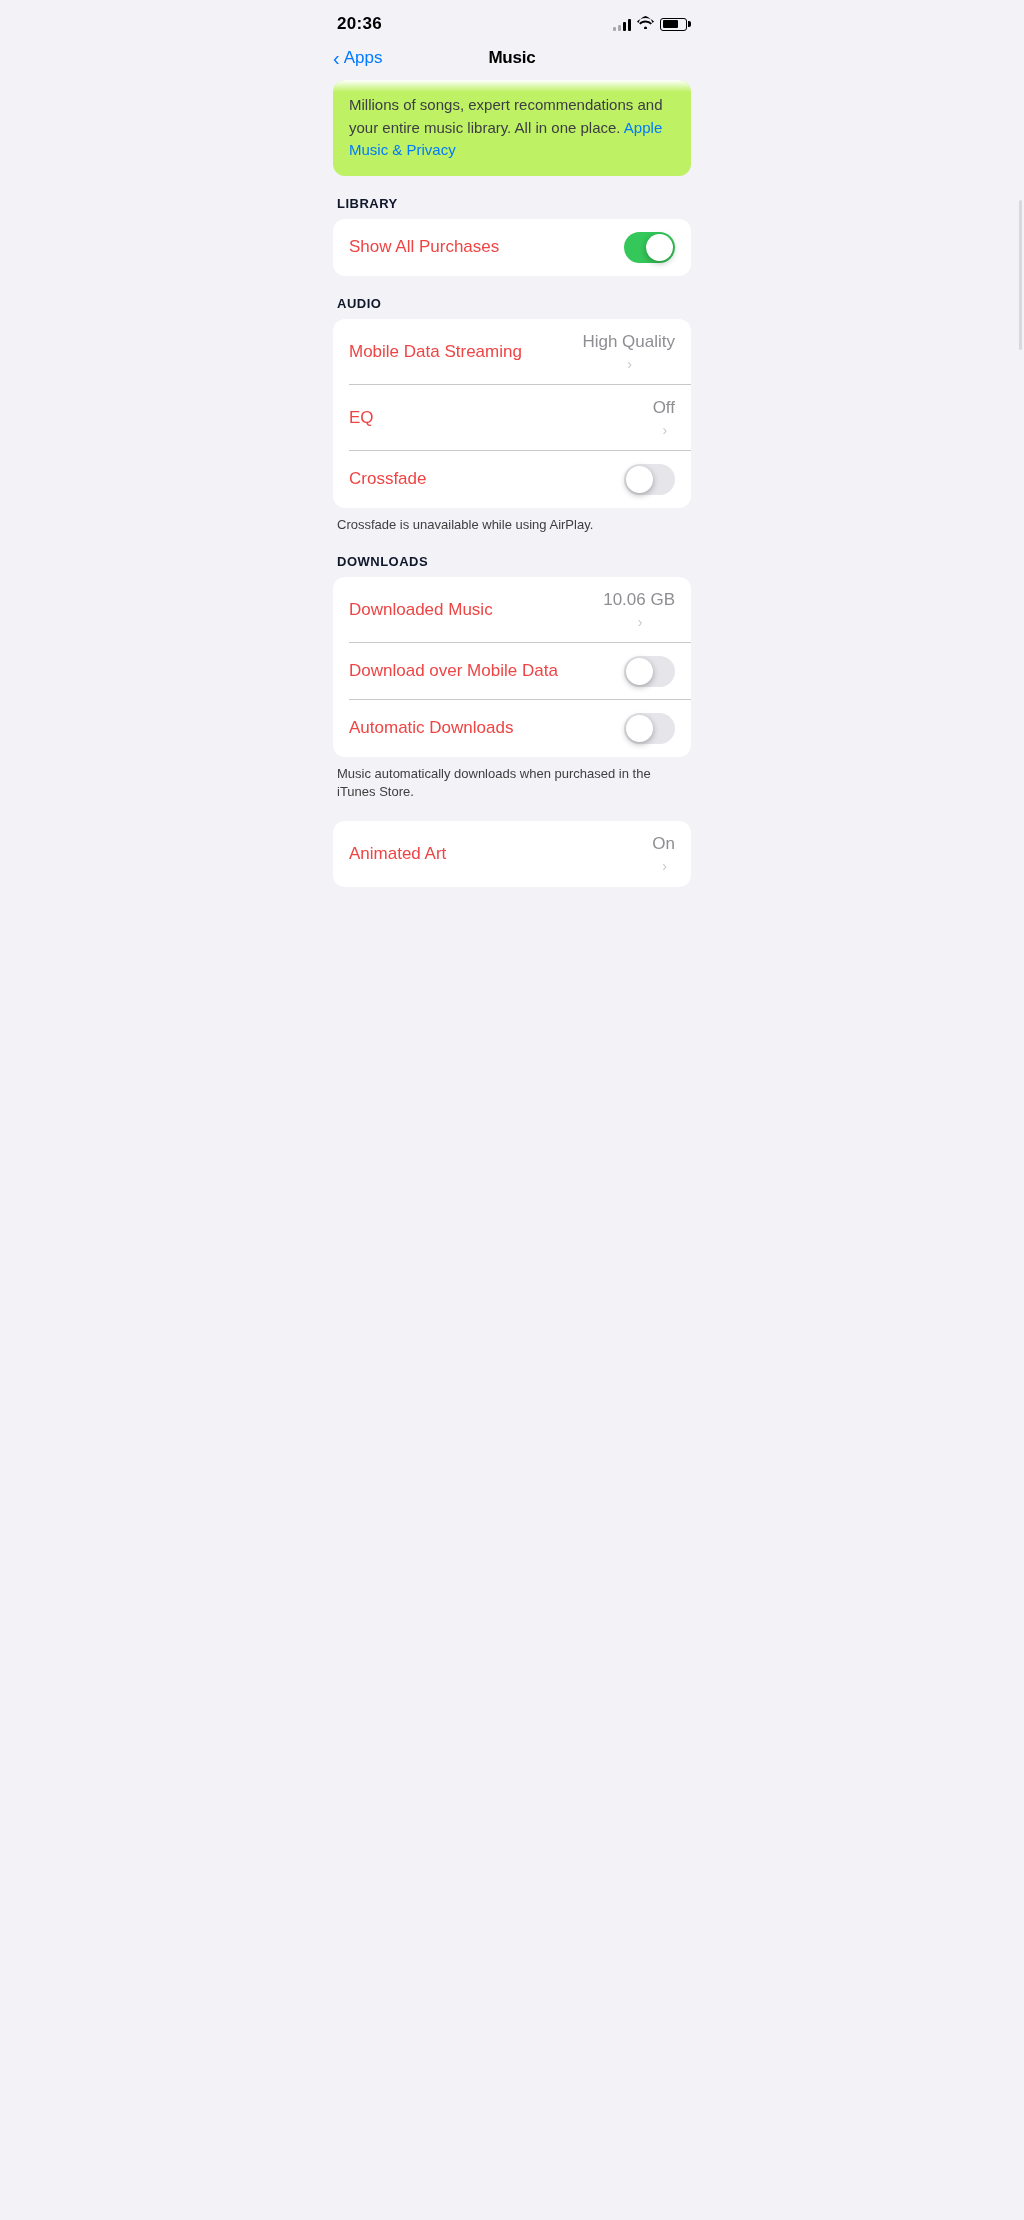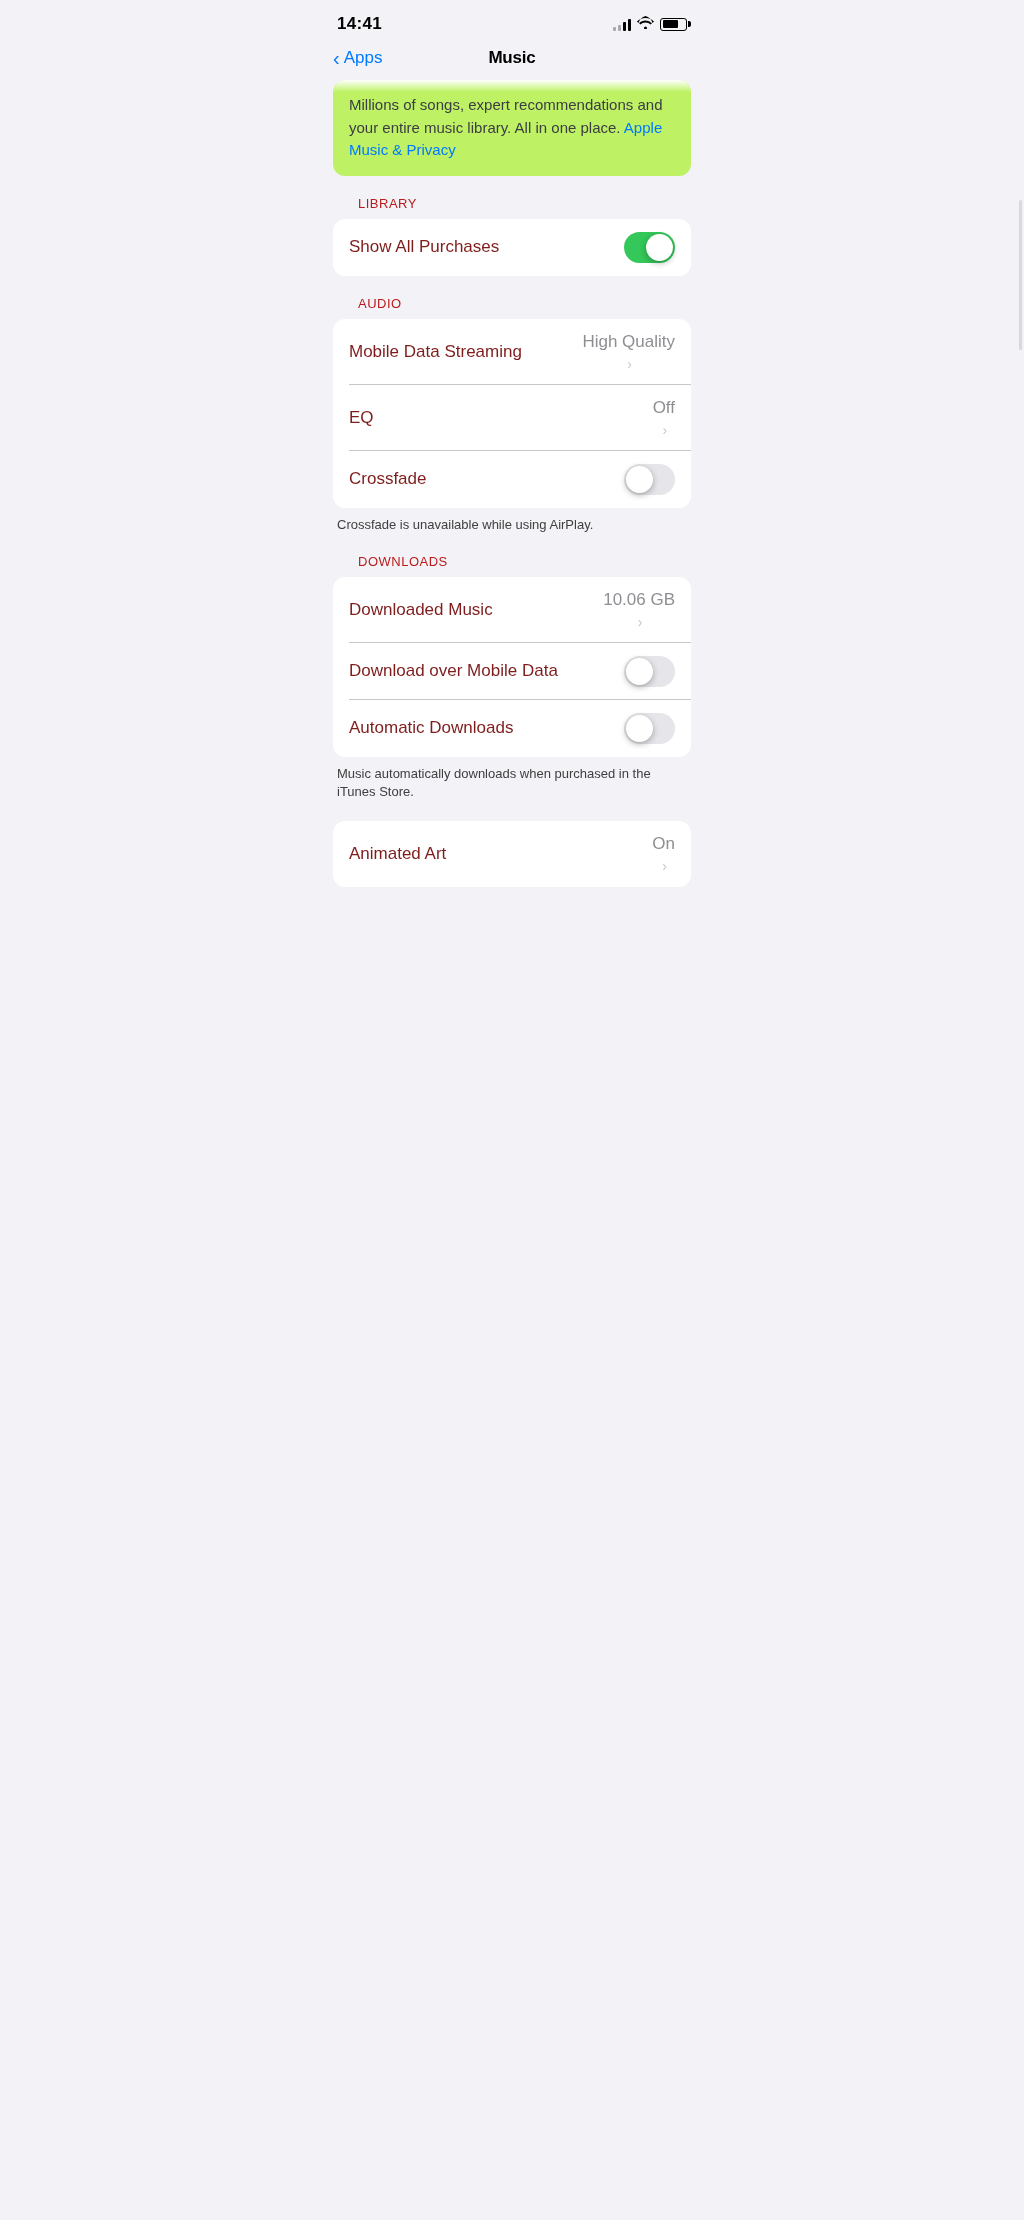--- a/index.html
+++ b/index.html
@@ -142,27 +142,26 @@
       color: #007aff;
       text-decoration: none;
     }
 
     
     .section {
       margin-bottom: 20px;
     }
     .section-label {
       font-size: 13px;
-      font-weight: 400;
-      color: #b91c1c;
+      font-weight: 700;
+      color: #0f172a;
       text-transform: uppercase;
       letter-spacing: 0.5px;
       padding: 0 4px;
       margin-bottom: 8px;
-      margin-left: 21px;
     }
     .section-note {
       font-size: 13px;
       color: #404040;
       padding: 8px 4px 0 4px;
       line-height: 1.4;
     }
 
     
     .card {
@@ -182,21 +181,21 @@
       content: '';
       position: absolute;
       bottom: 0;
       left: 16px;
       right: 0;
       height: 0.5px;
       background: #c8c8cc;
     }
     .card-row-label {
       font-size: 17px;
-      color: #7f1d1d;
+      color: #ef4444;
       font-weight: 400;
     }
     .card-row-right {
       display: flex;
       align-items: center;
       gap: 4px;
       color: #8e8e93;
       font-size: 17px;
       flex-direction: column;
     }
@@ -246,21 +245,21 @@
       width: 3px;
       height: 150px;
       background: rgba(0,0,0,0.1);
       border-radius: 2px;
     }
   </style>
 </head>
 <body>
 
 <div class="status-bar">
-  <span class="status-time">14:41</span>
+  <span class="status-time">20:36</span>
   <div class="status-icons">
     <div class="signal-bars">
       <span></span>
         <span></span>
         <span></span>
         <span></span>
     </div>
     <span class="wifi-icon">
       <svg width="17" height="13" viewBox="0 0 17 13" fill="none">
         <path d="M8.5 10.5a1.5 1.5 0 110 3 1.5 1.5 0 010-3z" fill="#000"></path>

